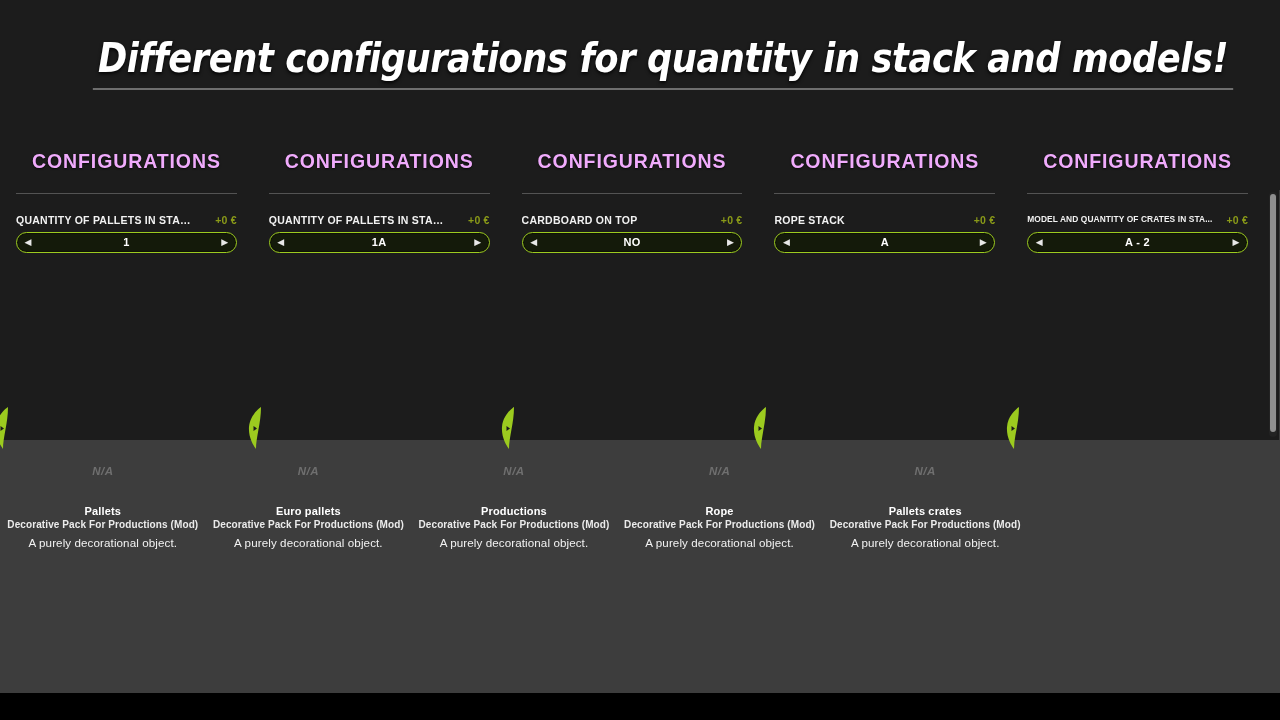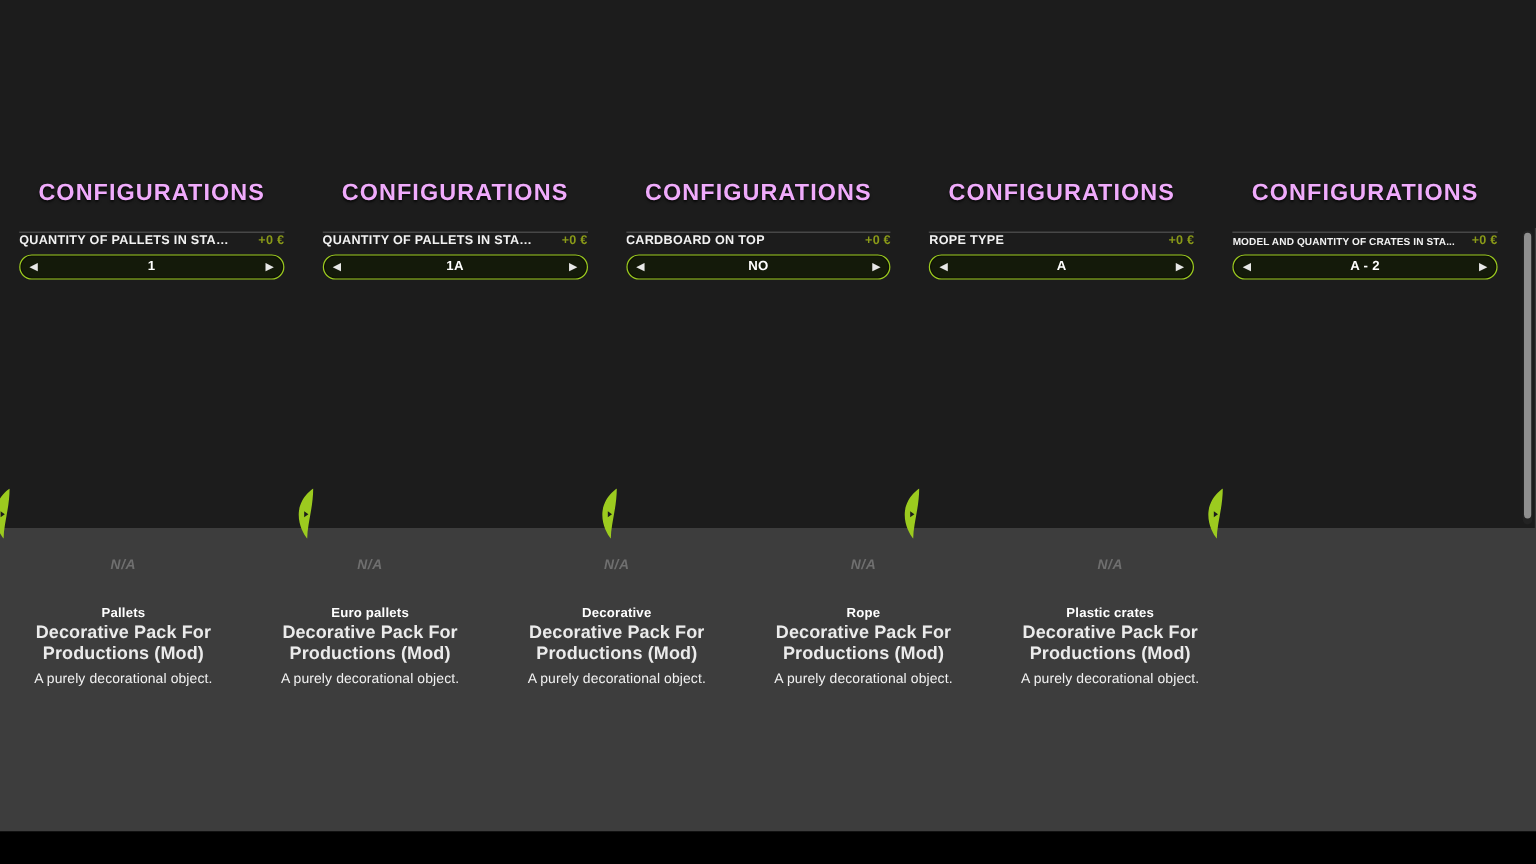--- a/index.html
+++ b/index.html
@@ -60,22 +60,22 @@
     line-height:22px;
     text-shadow:0 1px 2px rgba(0,0,0,.7);
   }
   .config-divider {
     margin-top:21px;
     height:1px;
     background:#5d5d5d;
     opacity:.85;
   }
   .config-label-row {
-    display:flex; align-items:flex-end; justify-content:space-between;
-    margin-top:0;
+    display:flex; align-items:flex-start; justify-content:space-between;
+    margin-top:20px;
     white-space:nowrap;
   }
   .config-label {
     color:#f2f2f2;
     font-size:10.5px;
     font-weight:bold;
     letter-spacing:.25px;
     overflow:hidden;
     text-overflow:ellipsis;
     max-width:178px;
@@ -150,21 +150,21 @@
   .info-title {
     margin-top:28px;
     color:#ffffff;
     font-size:11px;
     font-weight:bold;
     letter-spacing:.15px;
   }
   .info-sub {
     margin-top:2px;
     color:#ebebeb;
-    font-size:15px;
+    font-size:10px;
     font-weight:bold;
     letter-spacing:.1px;
   }
   .info-desc {
     margin-top:6px;
     color:#f2f2f2;
     font-size:11.6px;
     letter-spacing:.1px;
   }
 
@@ -192,20 +192,23 @@
     position:absolute; left:0; top:693px; width:1280px; height:27px;
     background:#000000;
   }
 </style>
 </head>
 <body>
 
 <div id="app">
   <div class="stage">
 
+    <div class="title-wrap">
+      <div class="title">Different configurations for quantity in stack and models!</div>
+    </div>
 
     <div class="config-row" id="config-row">
         <div class="config-col">
           <div class="config-heading">CONFIGURATIONS</div>
           <div class="config-divider"></div>
           <div class="config-label-row">
             <span class="config-label">QUANTITY OF PALLETS IN STACK</span>
             <span class="config-price">+0 €</span>
           </div>
           <div class="selector">
@@ -237,21 +240,21 @@
           <div class="selector">
             <span class="sel-arrow">◀</span>
             <span class="sel-value">NO</span>
             <span class="sel-arrow">▶</span>
           </div>
         </div>
         <div class="config-col">
           <div class="config-heading">CONFIGURATIONS</div>
           <div class="config-divider"></div>
           <div class="config-label-row">
-            <span class="config-label">ROPE TYPE</span>
+            <span class="config-label">ROPE STACK</span>
             <span class="config-price">+0 €</span>
           </div>
           <div class="selector">
             <span class="sel-arrow">◀</span>
             <span class="sel-value">A</span>
             <span class="sel-arrow">▶</span>
           </div>
         </div>
         <div class="config-col">
           <div class="config-heading">CONFIGURATIONS</div>
@@ -282,33 +285,33 @@
             <div class="info-desc">A purely decorational object.</div>
           </div>
           <div class="info-card">
             <div class="info-na">N/A</div>
             <div class="info-title">Euro pallets</div>
             <div class="info-sub">Decorative Pack For Productions (Mod)</div>
             <div class="info-desc">A purely decorational object.</div>
           </div>
           <div class="info-card">
             <div class="info-na">N/A</div>
-            <div class="info-title">Decorative</div>
+            <div class="info-title">Productions</div>
             <div class="info-sub">Decorative Pack For Productions (Mod)</div>
             <div class="info-desc">A purely decorational object.</div>
           </div>
           <div class="info-card">
             <div class="info-na">N/A</div>
             <div class="info-title">Rope</div>
             <div class="info-sub">Decorative Pack For Productions (Mod)</div>
             <div class="info-desc">A purely decorational object.</div>
           </div>
           <div class="info-card">
             <div class="info-na">N/A</div>
-            <div class="info-title">Plastic crates</div>
+            <div class="info-title">Pallets crates</div>
             <div class="info-sub">Decorative Pack For Productions (Mod)</div>
             <div class="info-desc">A purely decorational object.</div>
           </div>
         </div>
     </div>
 
     <div id="leaf-layer">
         <div class="leaf" style="left: -5px;">
           <svg viewBox="0 0 14 42" xmlns="http://www.w3.org/2000/svg">
             <path d="M13 0 C13 0 2 7 1 20 C0.3 30 5 38 8 42 C8 30 13 16 13 0 Z" fill="#9ccb1f"></path>

